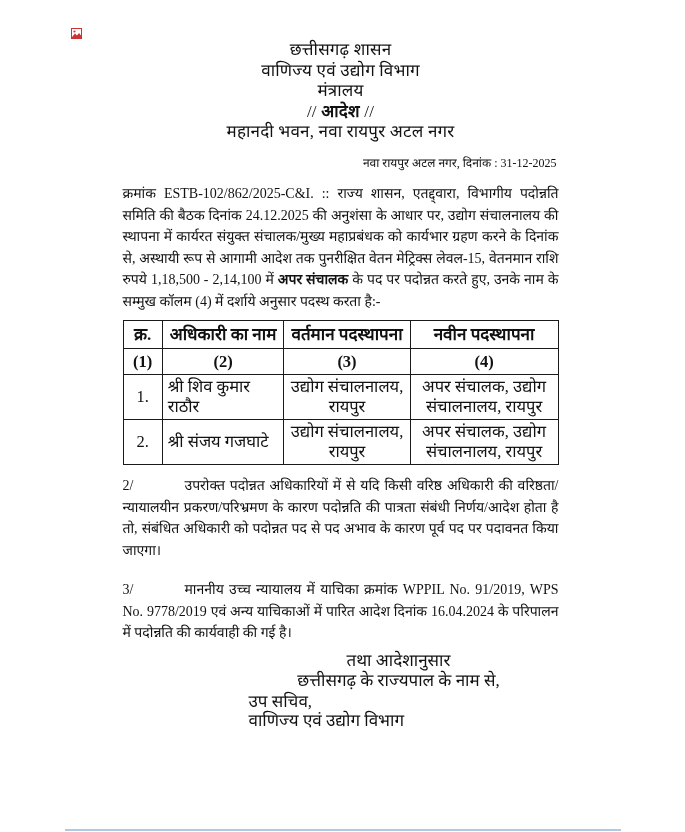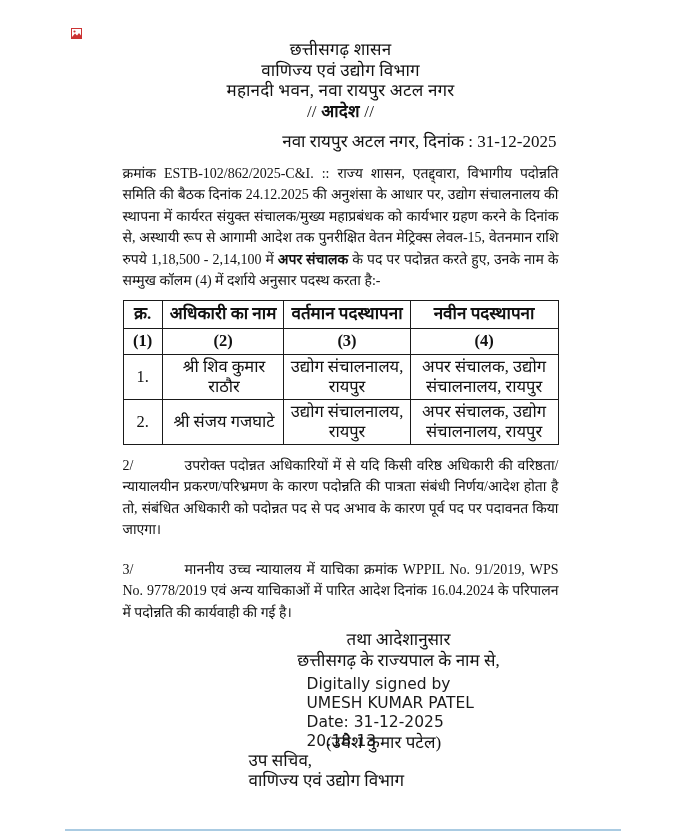--- a/index.html
+++ b/index.html
@@ -12,21 +12,21 @@
     overflow: hidden;
     margin: 0 auto;
   }
   .content {
     padding: 40px 62px 0 58px;
   }
   
   .doc-header { text-align: center; font-size: 17px; line-height: 20.5px; }
   .doc-header .hline { letter-spacing: 0.2px; }
   .order-line b { font-weight: bold; }
-  .date-line { text-align: right; font-size: 17px; line-height: 20.5px; margin-top: 10px; padding-right: 2px; }
+  .date-line { text-align: right; font-size: 12px; line-height: 20.5px; margin-top: 10px; padding-right: 2px; }
   
   .para { font-size: 14px; line-height: 21.5px; text-align: justify; }
   .para1 { margin-top: 10px; }
   .para-num { display: inline-block; width: 62px; }
   .para2 { margin-top: 10px; }
   .para3 { margin-top: 18px; }
   
   table.order-table {
     width: 100%; margin-top: 8px;
     border-collapse: collapse;
@@ -34,21 +34,21 @@
   }
   .order-table th, .order-table td {
     border: 1.4px solid #1a1a1a;
     text-align: center; vertical-align: middle;
     padding: 2px 3px;
   }
   .order-table th { font-weight: bold; font-size: 17px; }
   .row-nums td { font-weight: bold; height: 26px; }
   .hdr-row th { height: 28px; }
   .data-row td { height: 40px; }
-  .data-row .cell-name { text-align: center; padding-left: 5px; }
+  .data-row .cell-name { text-align: left; padding-left: 5px; }
   .col-sno { width: 9%; }
   .col-name { width: 28%; }
   .col-current { width: 29%; }
   .col-new { width: 34%; }
   
   .sig-block {
     width: 300px;
     margin: 7px 10px 0 auto;
     text-align: center;
     font-size: 17px; line-height: 20.5px;
@@ -103,22 +103,23 @@
         <circle cx="2.5" cy="2.5" r="1.1" fill="#cc3333"></circle>
         <path d="M0 8 L3 4.5 L5 6.5 L7 4 L9 6.5 L9 9 L0 9 Z" fill="#cc3333"></path>
       </svg>
   </div>
 
   <div class="content">
 
     <div class="doc-header">
       <div class="hline">छत्तीसगढ़ शासन</div>
       <div class="hline">वाणिज्य एवं उद्योग विभाग</div>
+      <div class="hline">मंत्रालय</div>
+      <div class="hline order-line"><span>// </span><b>आदेश</b><span> //</span></div>
       <div class="hline">महानदी भवन, नवा रायपुर अटल नगर</div>
-      <div class="hline order-line"><span>// </span><b>आदेश</b><span> //</span></div>
     </div>
 
     <div class="date-line">नवा रायपुर अटल नगर, दिनांक : 31-12-2025</div>
 
     <div class="para para1"><span>क्रमांक ESTB-102/862/2025-C&amp;I. :: राज्य शासन, एतद्द्वारा, विभागीय पदोन्नति समिति की बैठक दिनांक 24.12.2025 की अनुशंसा के आधार पर, उद्योग संचालनालय की स्थापना में कार्यरत संयुक्त संचालक/मुख्य महाप्रबंधक को कार्यभार ग्रहण करने के दिनांक से, अस्थायी रूप से आगामी आदेश तक पुनरीक्षित वेतन मेट्रिक्स लेवल-15, वेतनमान राशि रुपये 1,18,500 - 2,14,100 में </span><b>अपर संचालक</b><span> के पद पर पदोन्नत करते हुए, उनके नाम के सम्मुख कॉलम (4) में दर्शाये अनुसार पदस्थ करता है:-</span></div>
 
     <table class="order-table">
       <colgroup>
         <col class="col-sno">
           <col class="col-name">
@@ -154,27 +155,20 @@
       </table>
 
     <div class="para para2"><span class="para-num">2/</span><span>उपरोक्त पदोन्नत अधिकारियों में से यदि किसी वरिष्ठ अधिकारी की वरिष्ठता/न्यायालयीन प्रकरण/परिभ्रमण के कारण पदोन्नति की पात्रता संबंधी निर्णय/आदेश होता है तो, संबंधित अधिकारी को पदोन्नत पद से पद अभाव के कारण पूर्व पद पर पदावनत किया जाएगा।</span></div>
 
     <div class="para para3"><span class="para-num">3/</span><span>माननीय उच्च न्यायालय में याचिका क्रमांक WPPIL No. 91/2019, WPS No. 9778/2019 एवं अन्य याचिकाओं में पारित आदेश दिनांक 16.04.2024 के परिपालन में पदोन्नति की कार्यवाही की गई है।</span></div>
 
     <div class="sig-block">
       <div>तथा आदेशानुसार</div>
       <div>छत्तीसगढ़ के राज्यपाल के नाम से,</div>
 
-      <div class="digital-sig">
-        <div>Digitally signed by</div>
-        <div>UMESH KUMAR PATEL</div>
-        <div>Date: 31-12-2025</div>
-        <div>20:18:13</div>
-        <div class="hindi-name-overlay">(उमेश कुमार पटेल)</div>
-      </div>
 
       <div class="sig-tail">उप सचिव,</div>
       <div class="sig-tail">वाणिज्य एवं उद्योग विभाग</div>
     </div>
 
   </div>
 
   <div class="bottom-line"></div>
 </div>
 

